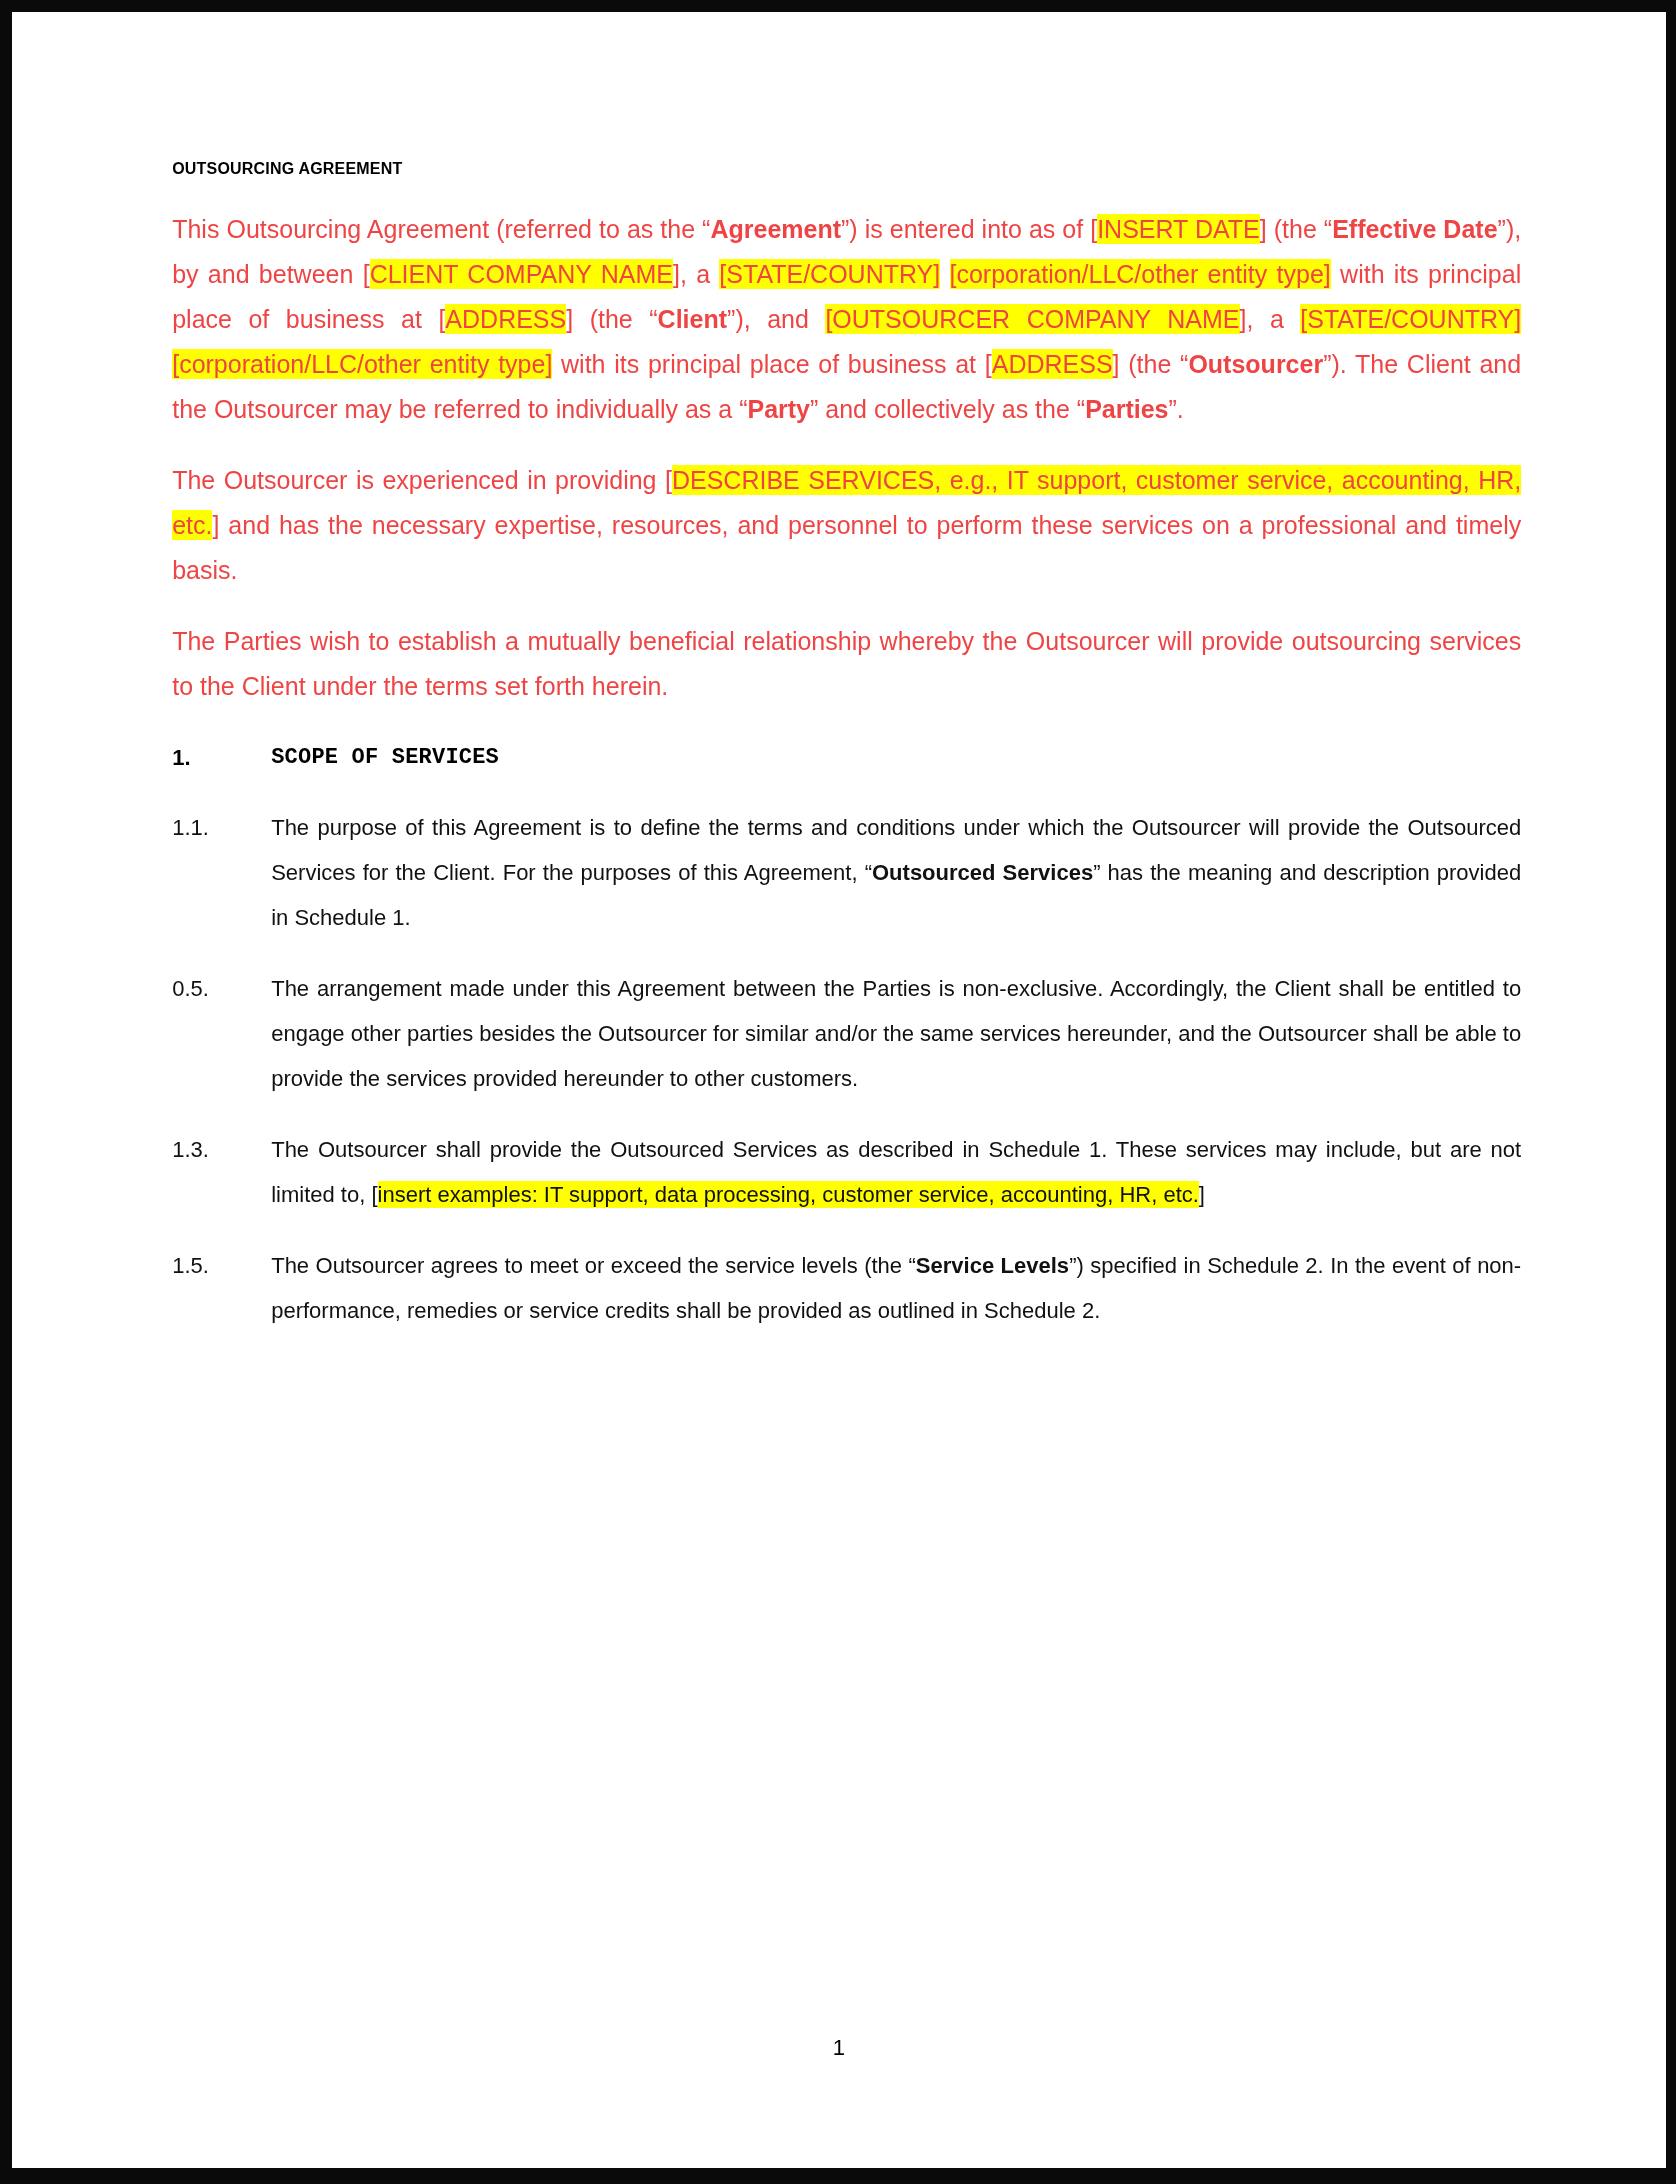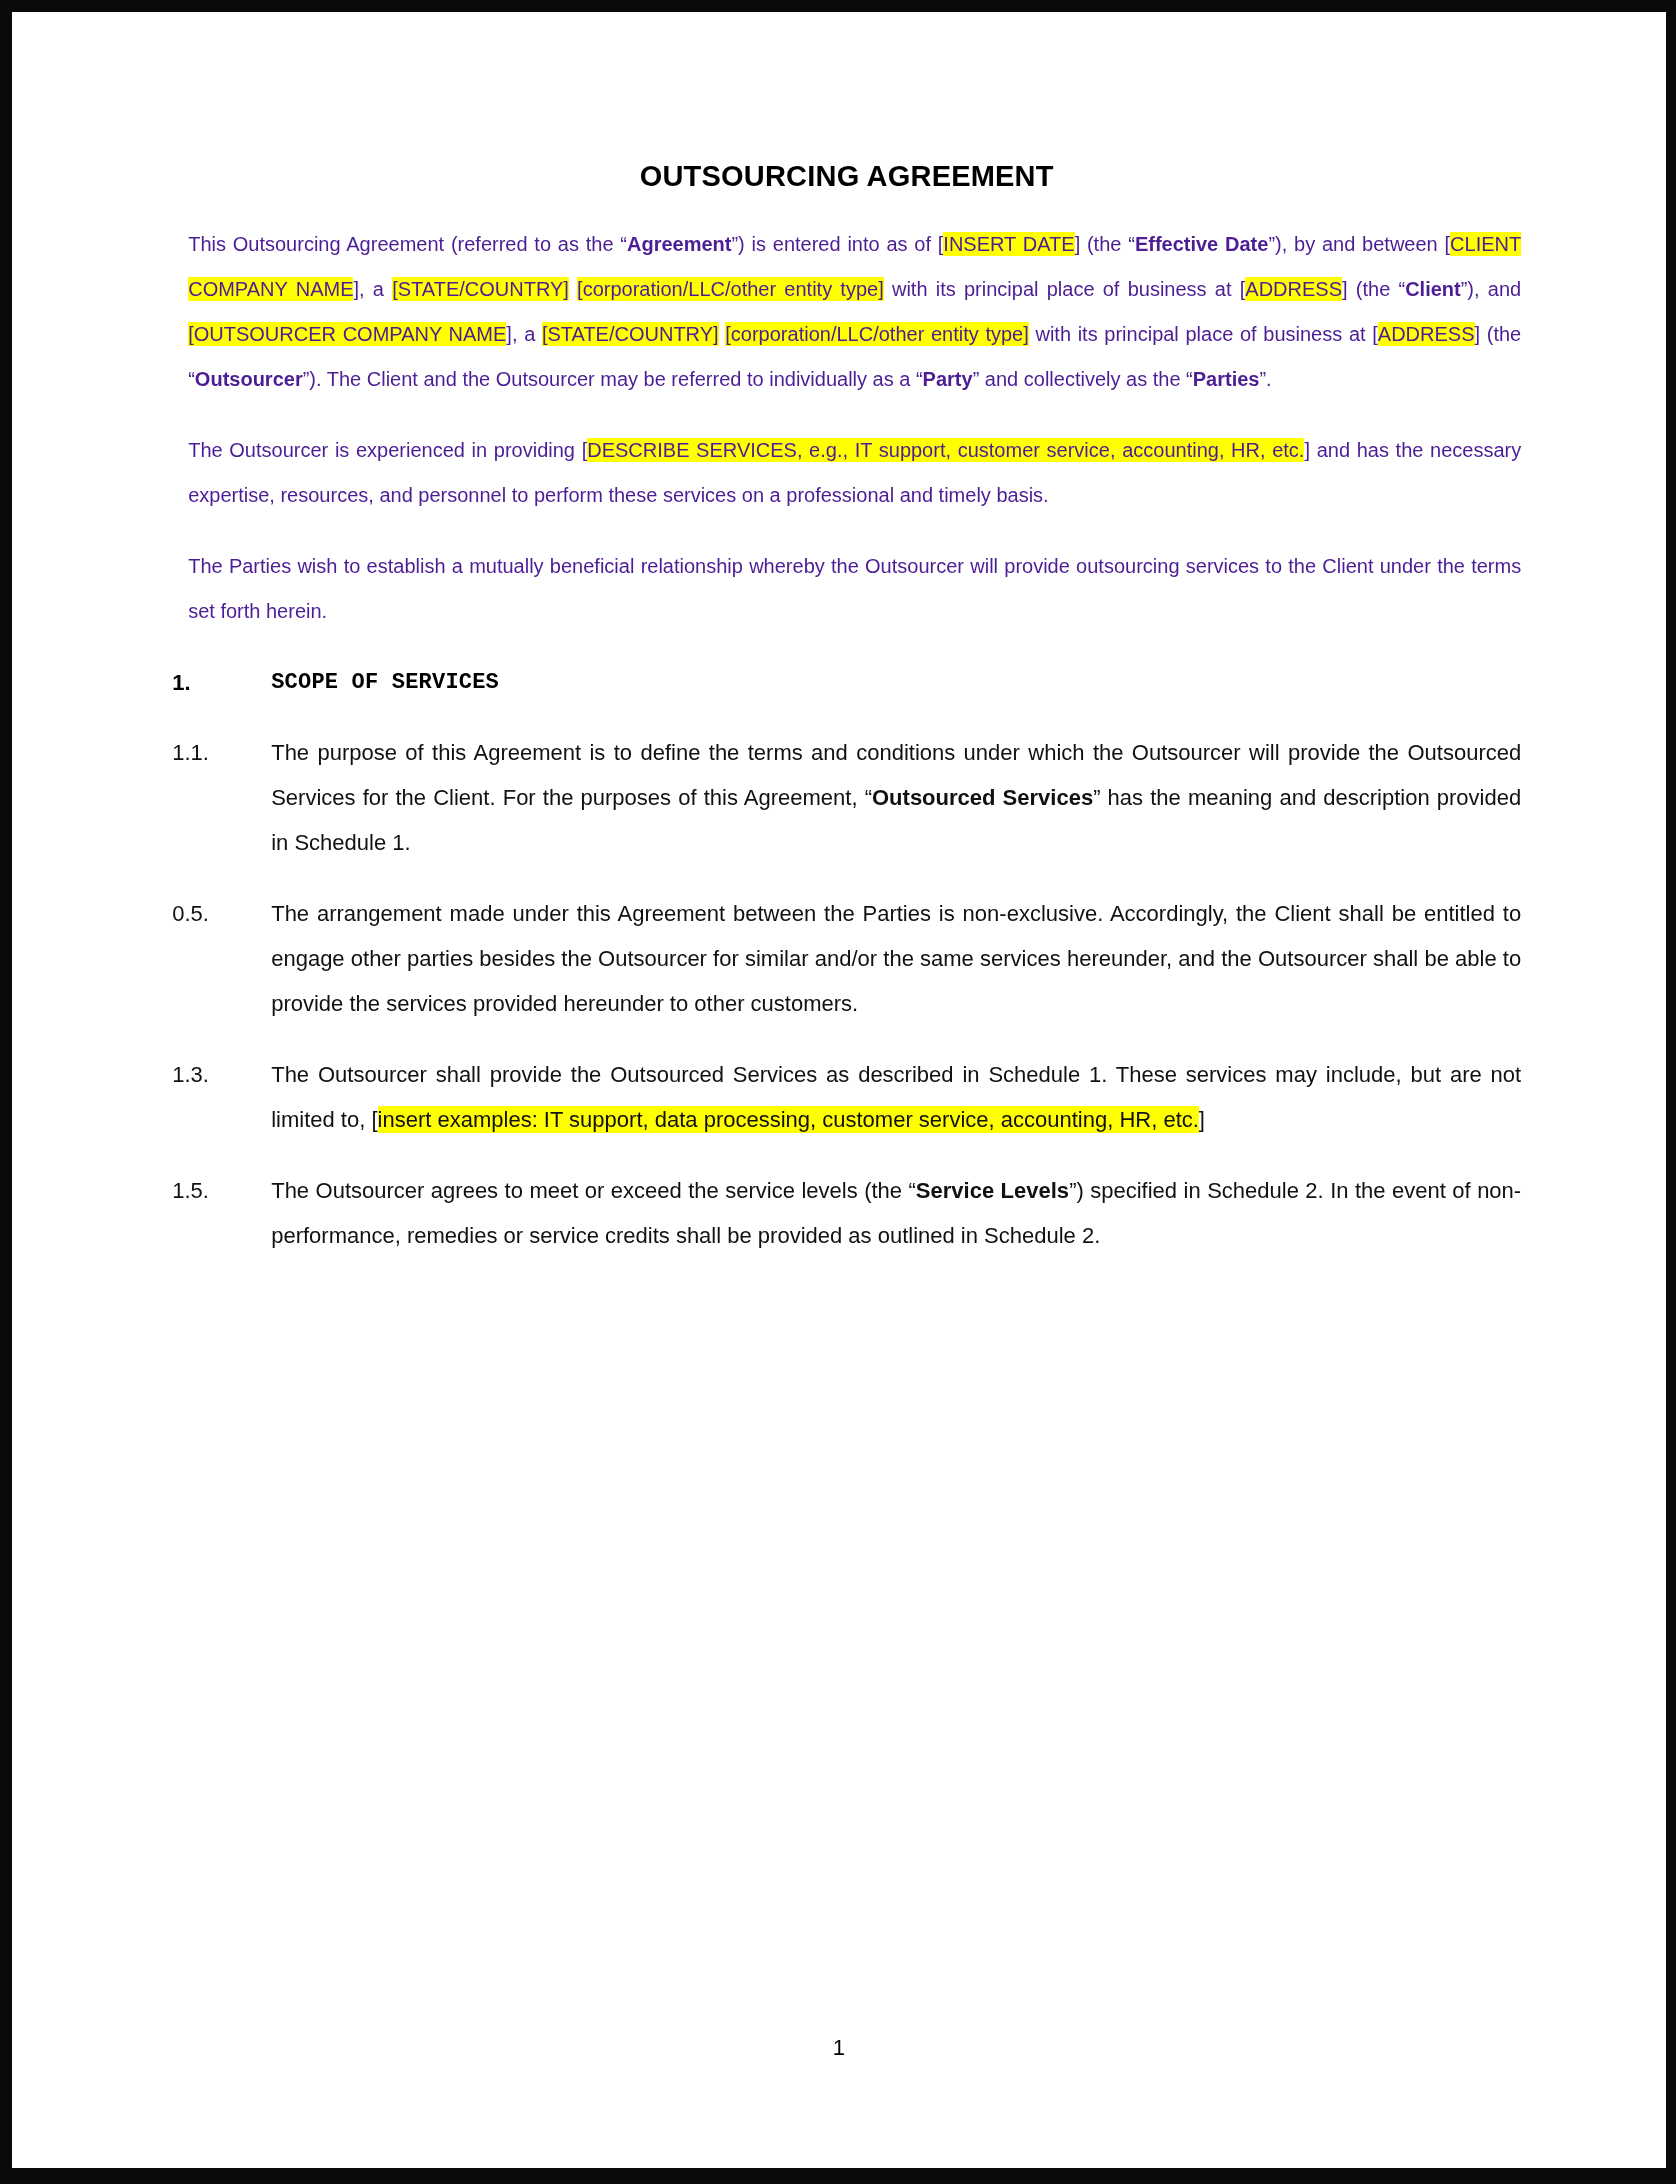--- a/index.html
+++ b/index.html
@@ -29,33 +29,33 @@
 
   
   #content {
     position: absolute;
     left: 160px;
     top: 148px;
     width: 1349px;
   }
 
   .doc-title {
-    text-align: center;
+    text-align: left;
     font-weight: bold;
-    font-size: 29px;
+    font-size: 16px;
     letter-spacing: 0.2px;
     color: #000;
     margin: 0 0 29px 0;
   }
 
   p.para {
-    margin: 0 0 26px 16px;
-    font-size: 20px;
+    margin: 0 0 26px 0;
+    font-size: 25px;
     line-height: 45px;
-    color: #4c1d95;
+    color: #ef4444;
     text-align: justify;
     text-justify: inter-word;
     hyphens: none;
   }
 
   .hl {
     background-color: #ffff00;
     padding: 0.9px 0 0.9px 0;
     box-decoration-break: clone;
     -webkit-box-decoration-break: clone;

